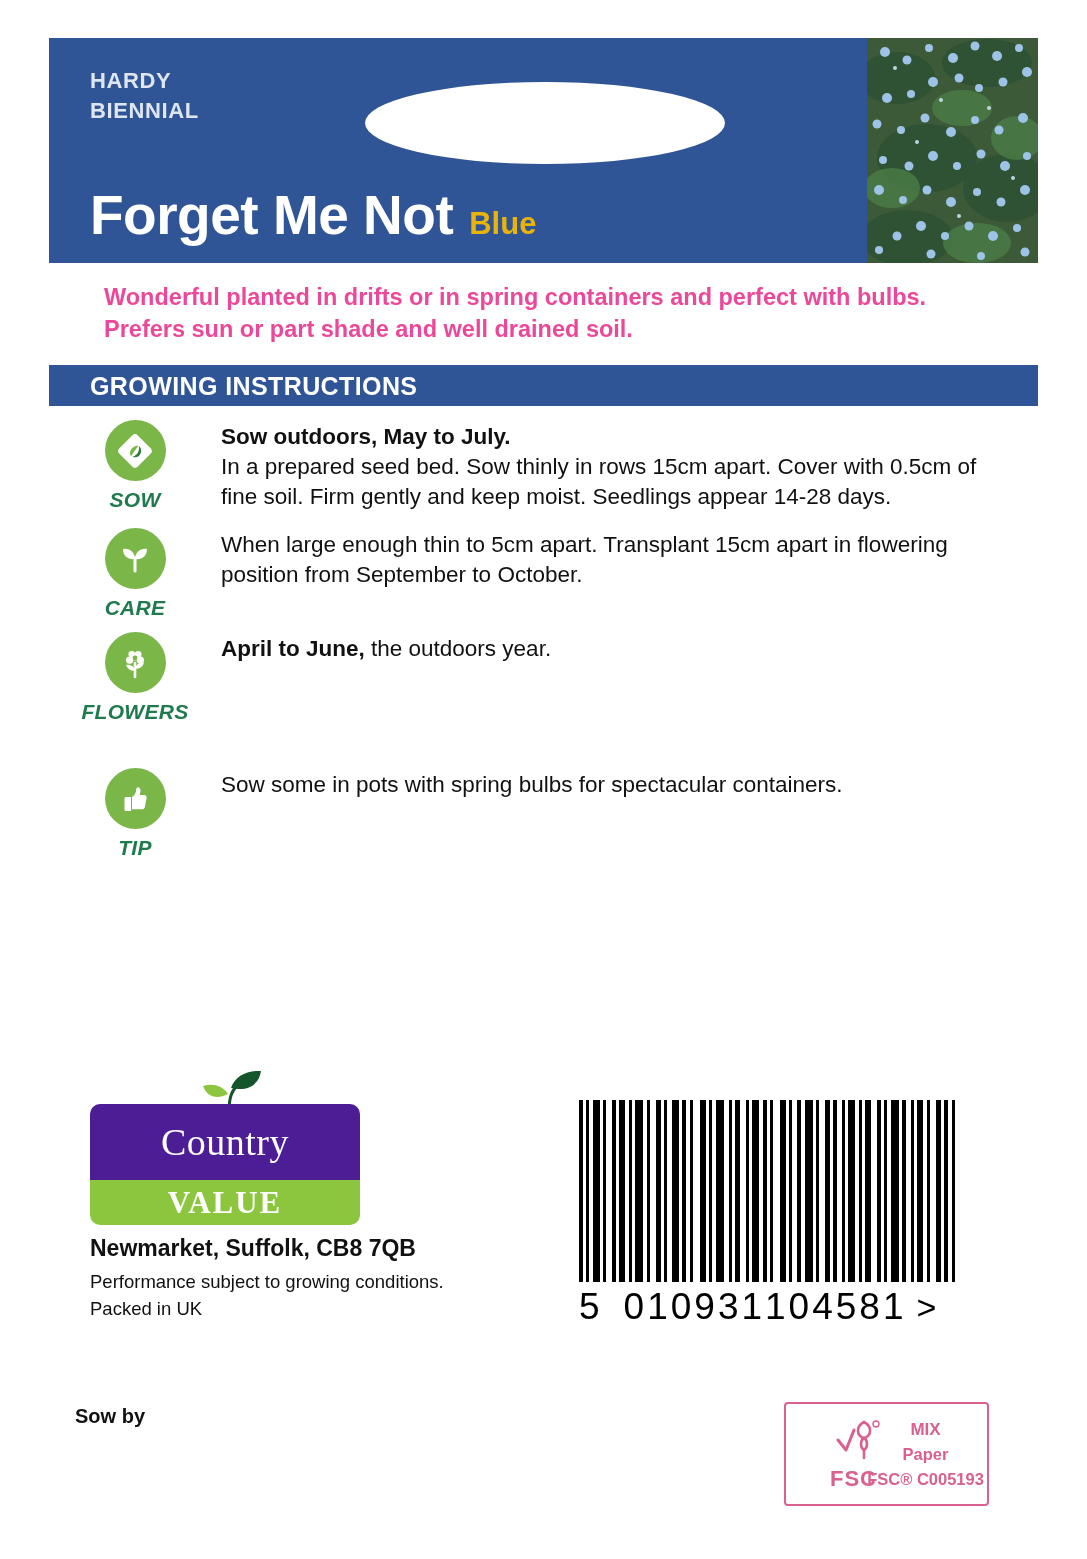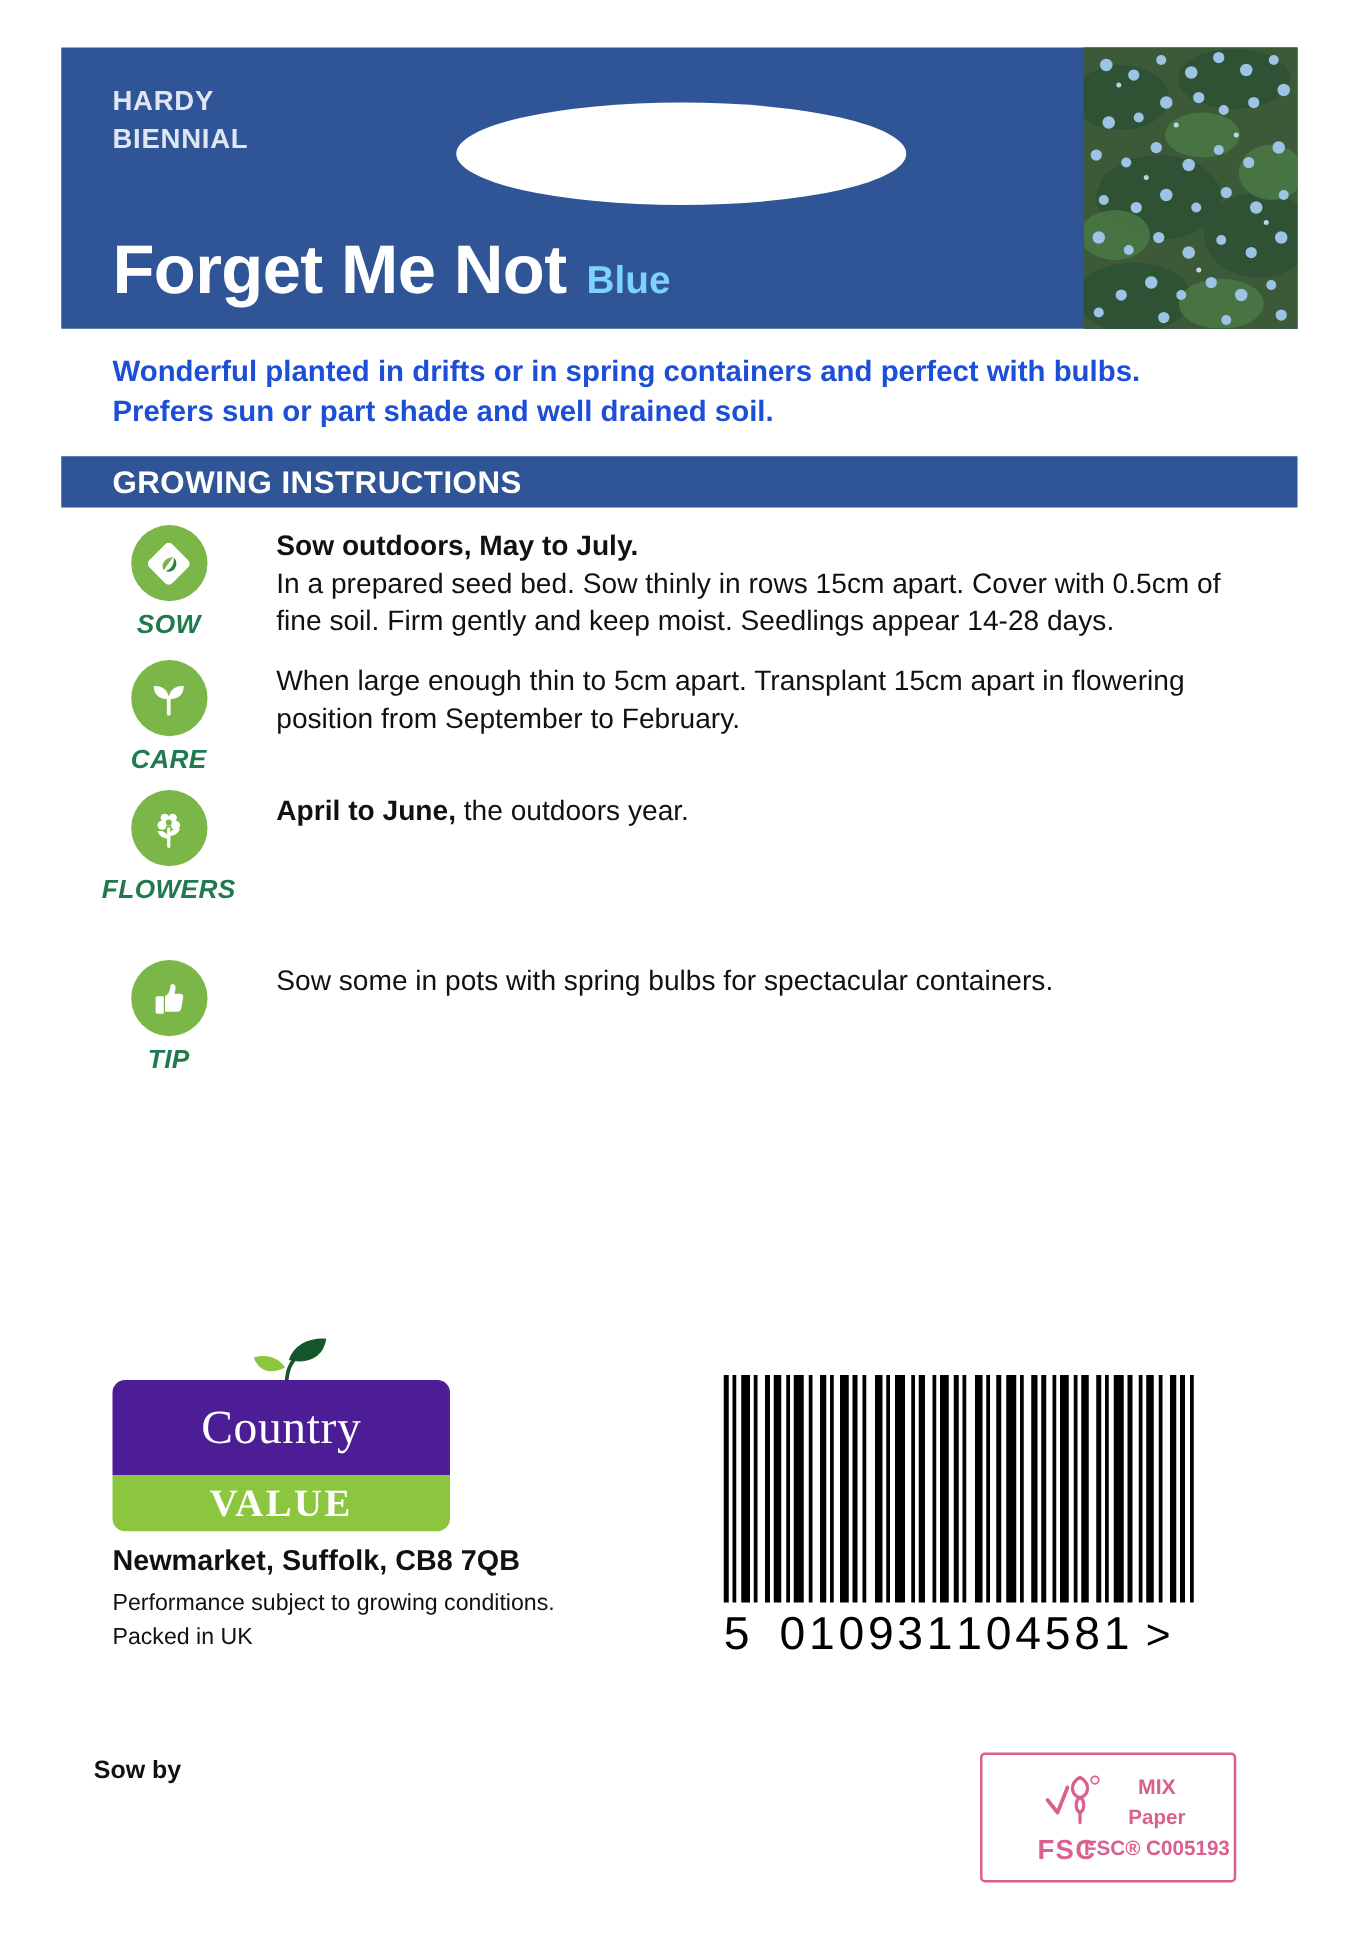--- a/index.html
+++ b/index.html
@@ -58,45 +58,45 @@
     align-items: baseline;
     gap: 16px;
   }
   .title {
     color: #ffffff;
     font-size: 55px;
     font-weight: bold;
     letter-spacing: -0.5px;
   }
   .subtitle {
-    color: #7dd3fc;
+    color: #eab308;
     font-size: 31px;
     font-weight: bold;
   }
   .photo {
     position: absolute;
     right: 0;
     top: 0;
     width: 171px;
     height: 225px;
     overflow: hidden;
     background: #35502f;
   }
   .photo svg { display: block; }
 
   
   .description {
     position: absolute;
-    left: 41px;
+    left: 55px;
     top: 243px;
     width: 930px;
     font-size: 23.5px;
     font-weight: bold;
     line-height: 1.38;
-    color: #1d4ed8;
+    color: #ec4899;
     white-space: pre-line;
   }
 
   
   .gi-bar {
     position: absolute;
     left: 0;
     top: 327px;
     width: 989px;
     height: 41px;
@@ -430,21 +430,21 @@
           <svg width="36" height="36" viewBox="0 0 36 36">
             <path d="M18 30 L18 17" stroke="#ffffff" stroke-width="3" stroke-linecap="round" fill="none"></path>
             <path d="M18 18 C18 11 12 7 6 8 C6 15 11 19 18 18 Z" fill="#ffffff"></path>
             <path d="M18 18 C18 11 24 7 30 8 C30 15 25 19 18 18 Z" fill="#ffffff"></path>
           </svg>
         </div>
         <div class="icon-label">CARE</div>
       </div>
       <div class="text-col">
         <div class="t-body">When large enough thin to 5cm apart. Transplant 15cm apart in flowering
-position from September to February.</div>
+position from September to October.</div>
       </div>
     </div>
 
     <div class="row row-flowers">
       <div class="icon-col">
         <div class="circle">
           <svg width="36" height="36" viewBox="0 0 36 36">
             <path d="M18 32 L18 18" stroke="#ffffff" stroke-width="2.6" stroke-linecap="round" fill="none"></path>
             <path d="M18 26 C13 26 10 23 9 20 C13 19 17 21 18 26 Z" fill="#ffffff"></path>
             <path d="M18 24 C23 24 26 21 27 18 C23 17 19 19 18 24 Z" fill="#ffffff"></path>

